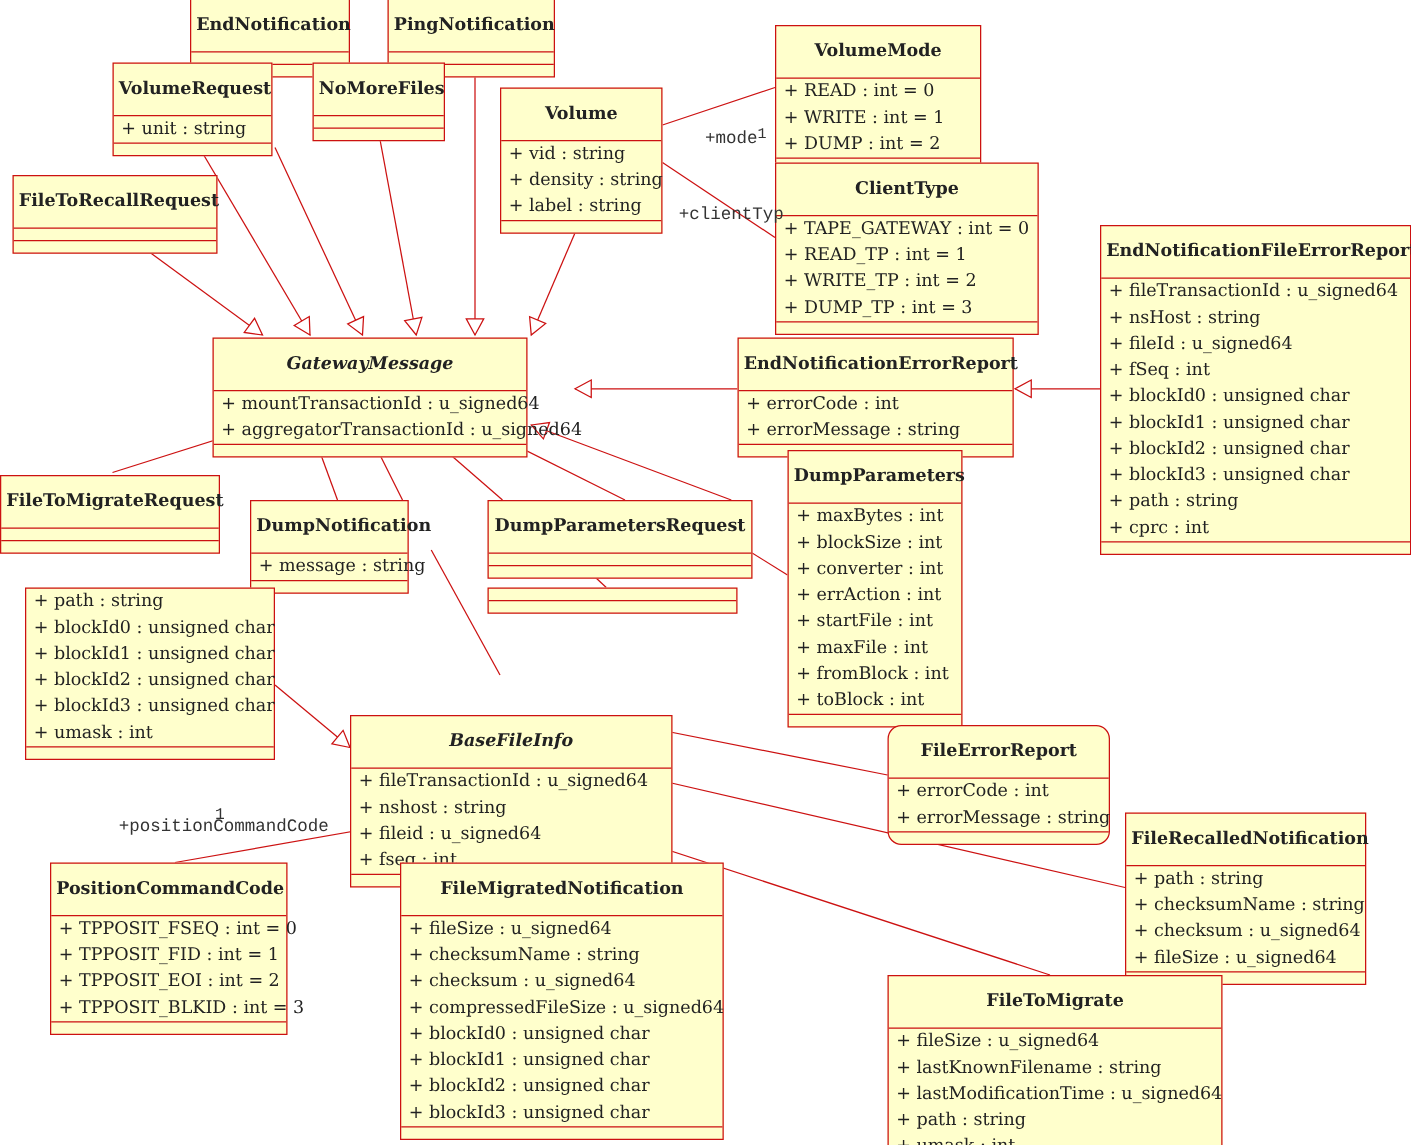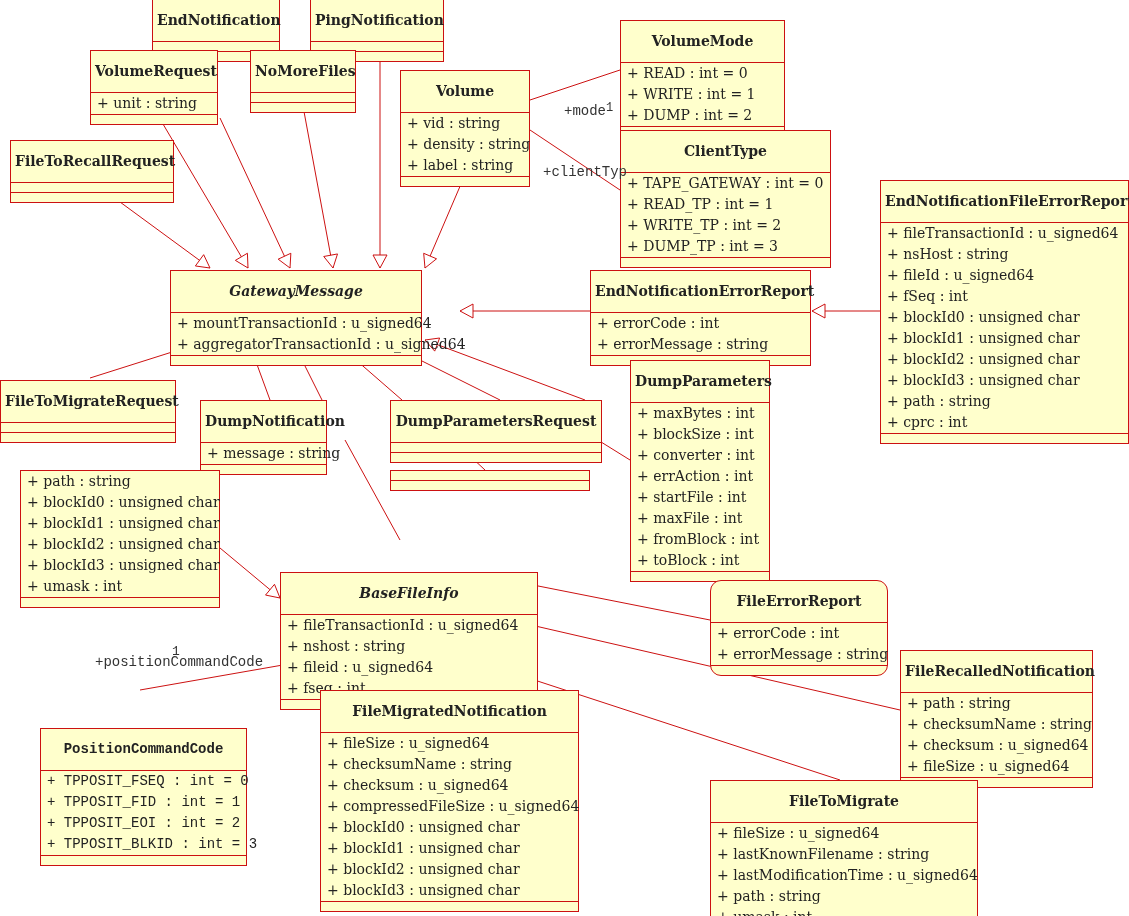--- a/index.html
+++ b/index.html
@@ -222,21 +222,21 @@
     <div class="cls" style="left: 900px; top: 650px; width: 193px;">
       <div class="name">FileRecalledNotification</div>
       <div class="attrs">
         <div class="attr">+ path : string</div>
         <div class="attr">+ checksumName : string</div>
         <div class="attr">+ checksum : u_signed64</div>
         <div class="attr">+ fileSize : u_signed64</div>
       </div>
       <div class="ops"></div>
     </div>
-    <div class="cls" style="left: 40px; top: 728px; width: 207px; font-family: Liberation Mono, monospace;">
+    <div class="cls" style="left: 40px; top: 690px; width: 190px;">
       <div class="name">PositionCommandCode</div>
       <div class="attrs">
         <div class="attr">+ TPPOSIT_FSEQ : int = 0</div>
         <div class="attr">+ TPPOSIT_FID : int = 1</div>
         <div class="attr">+ TPPOSIT_EOI : int = 2</div>
         <div class="attr">+ TPPOSIT_BLKID : int = 3</div>
       </div>
       <div class="ops"></div>
     </div>
     <div class="cls" style="left: 320px; top: 690px; width: 259px;">

